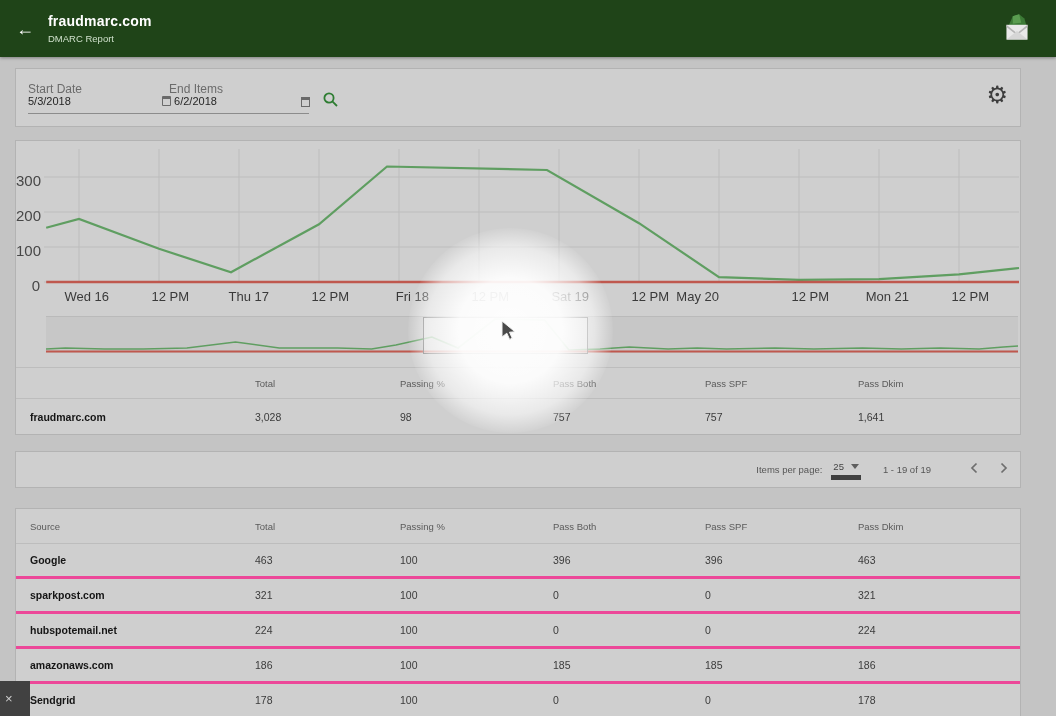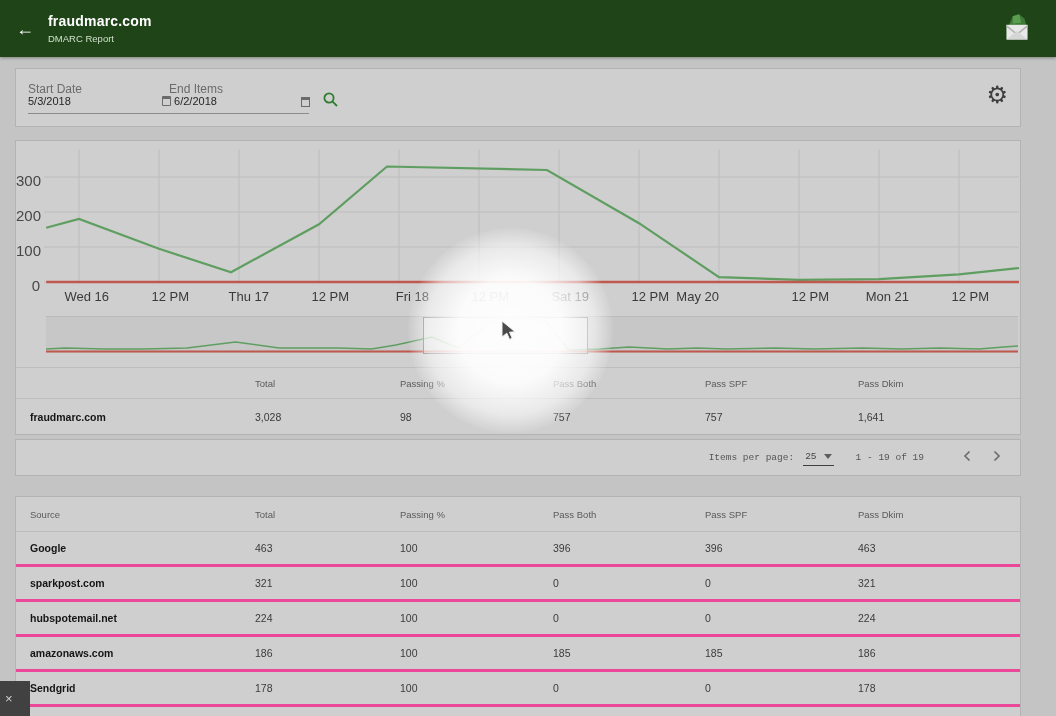--- a/index.html
+++ b/index.html
@@ -15,22 +15,22 @@
   .htitle { color:#ffffff; font-size:14px; font-weight:bold; letter-spacing:.2px; }
   .hsub   { color:#cfe0cb; font-size:9.5px; }
   .hspacer { flex:1; }
   .logo { width:38px; height:40px; }
 
   
   .card { background:#cfcfcf; border:1px solid #b3b3b3; margin-left:15px; width:1006px;
     position:relative; }
   .toolbar-card   { margin-top:11px; height:59px; }
   .chart-card     { margin-top:13px; height:295px; }
-  .pagination-card{ margin-top:4px;  height:37px; display:flex; align-items:center;
-                    justify-content:flex-end; padding-right:16px;font-family:Liberation Mono, monospace; }
+  .pagination-card{ margin-top:16px;  height:37px; display:flex; align-items:center;
+                    justify-content:flex-end; padding-right:9px; }
   .table-card     { margin-top:20px;  height:227px; overflow:hidden; }
 
   
   .fld-label { position:absolute; font-size:12px; color:#6b6b6b; top:13px; }
   .fld-value { position:absolute; font-size:11px; color:#262626; top:26px; }
   .underline { position:absolute; left:12px; top:44px; width:281px; height:1px; background:#8c8c8c; }
   .cal { display:inline-block; width:9px; height:10px; border:1px solid #6a6a6a;
     border-top:3px solid #6a6a6a; border-radius:1px; vertical-align:-1px; }
   .cal-2 { position:absolute; left:285px; top:28px; background:none; padding:0; border:1px solid #6a6a6a; border-top:3px solid #6a6a6a; width:9px; height:10px; cursor:pointer; }
   .search-btn { position:absolute; left:306px; top:22px; background:none; border:none; cursor:pointer; }
@@ -57,21 +57,21 @@
   .tdata { font-size:10.5px; color:#3b3b3b; }
   .tname { font-weight:bold; color:#151515; }
   .summary-head { position:absolute; left:0; top:226px; width:100%; height:32px;
     border-top:1px solid #bdbdbd; border-bottom:1px solid #bdbdbd; }
   .summary-row  { position:absolute; left:0; top:258px; width:100%; height:36px; }
   .src-head { height:35px; border-bottom:1px solid #bdbdbd; }
   .src-row  { height:35px; border-bottom:3px solid #ec4899; cursor:pointer; }
 
   
   .pg { font-size:9.5px; color:#565656; }
-  .pg-select { display:inline-flex; align-items:center; gap:7px; border-bottom:1px solid #404040;
+  .pg-select { display:inline-flex; align-items:center; gap:7px; border-bottom:5px solid #404040;
     padding:1px 2px 3px 2px; margin:0 22px 0 9px; cursor:pointer; }
   .pg-val { font-size:9.5px; color:#444; }
   .tri-down { width:0; height:0; border-left:4px solid transparent;
     border-right:4px solid transparent; border-top:5px solid #5e5e5e; }
   .pg-range { margin-right:22px; }
   .pg-btn { background:none; border:none; cursor:pointer; padding:0 2px; margin-left:14px; }
 
   
   .spotlight { position:absolute; left:408px; top:228px; width:205px; height:205px;
     border-radius:50%; pointer-events:none; z-index:5;

